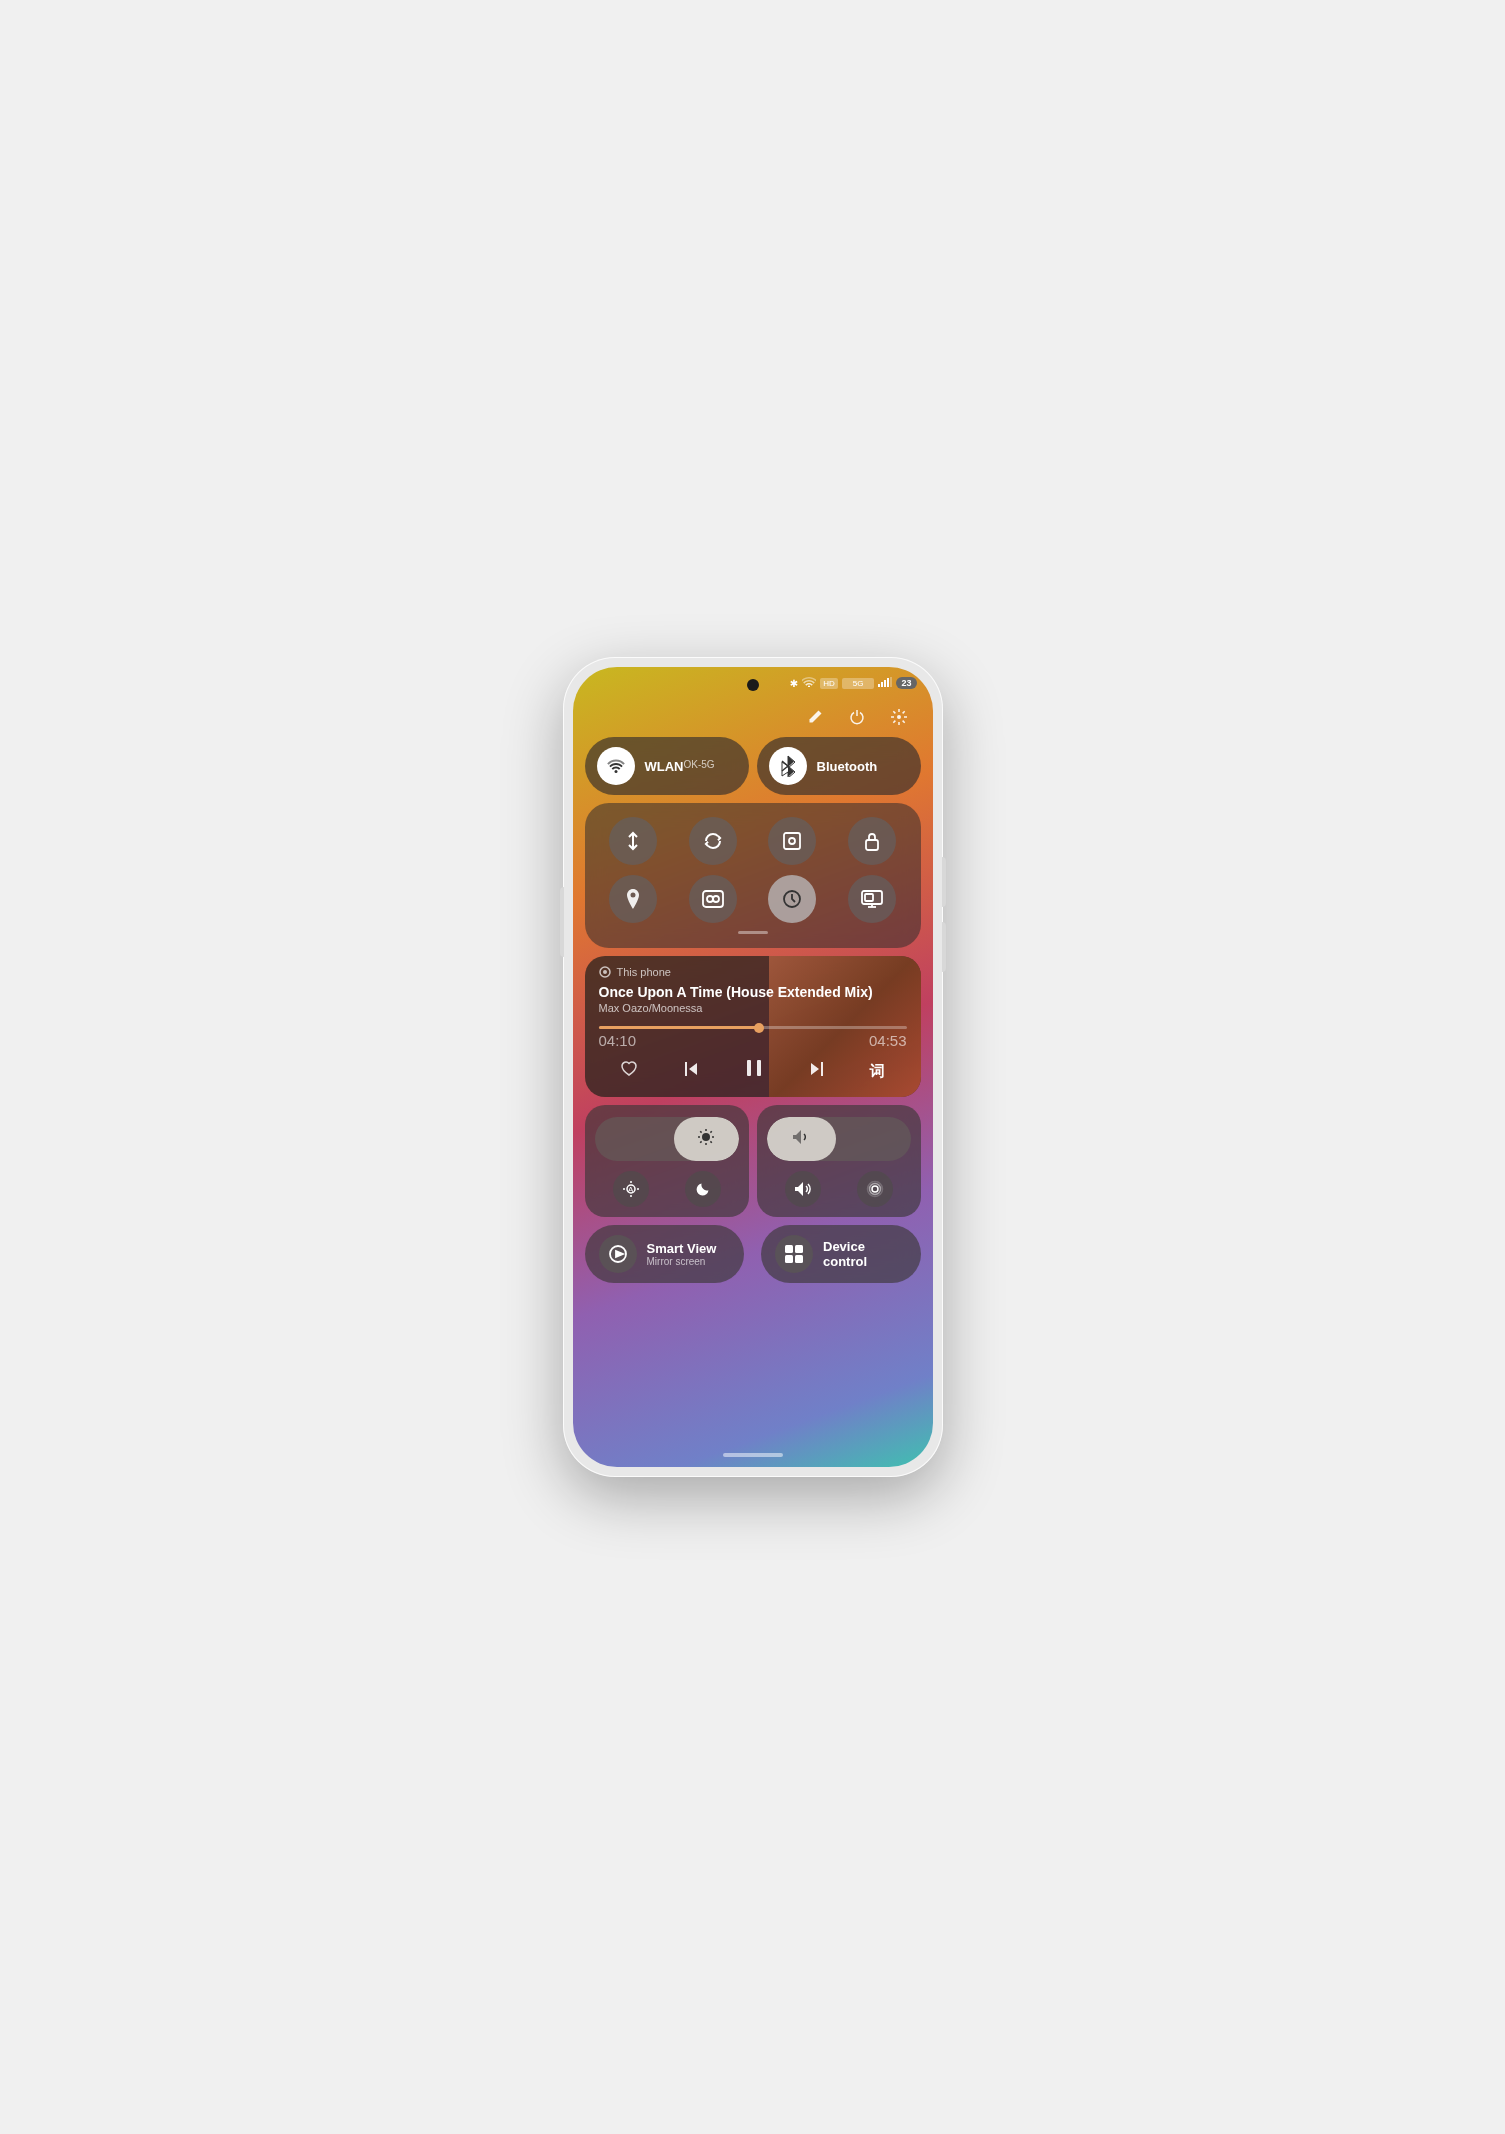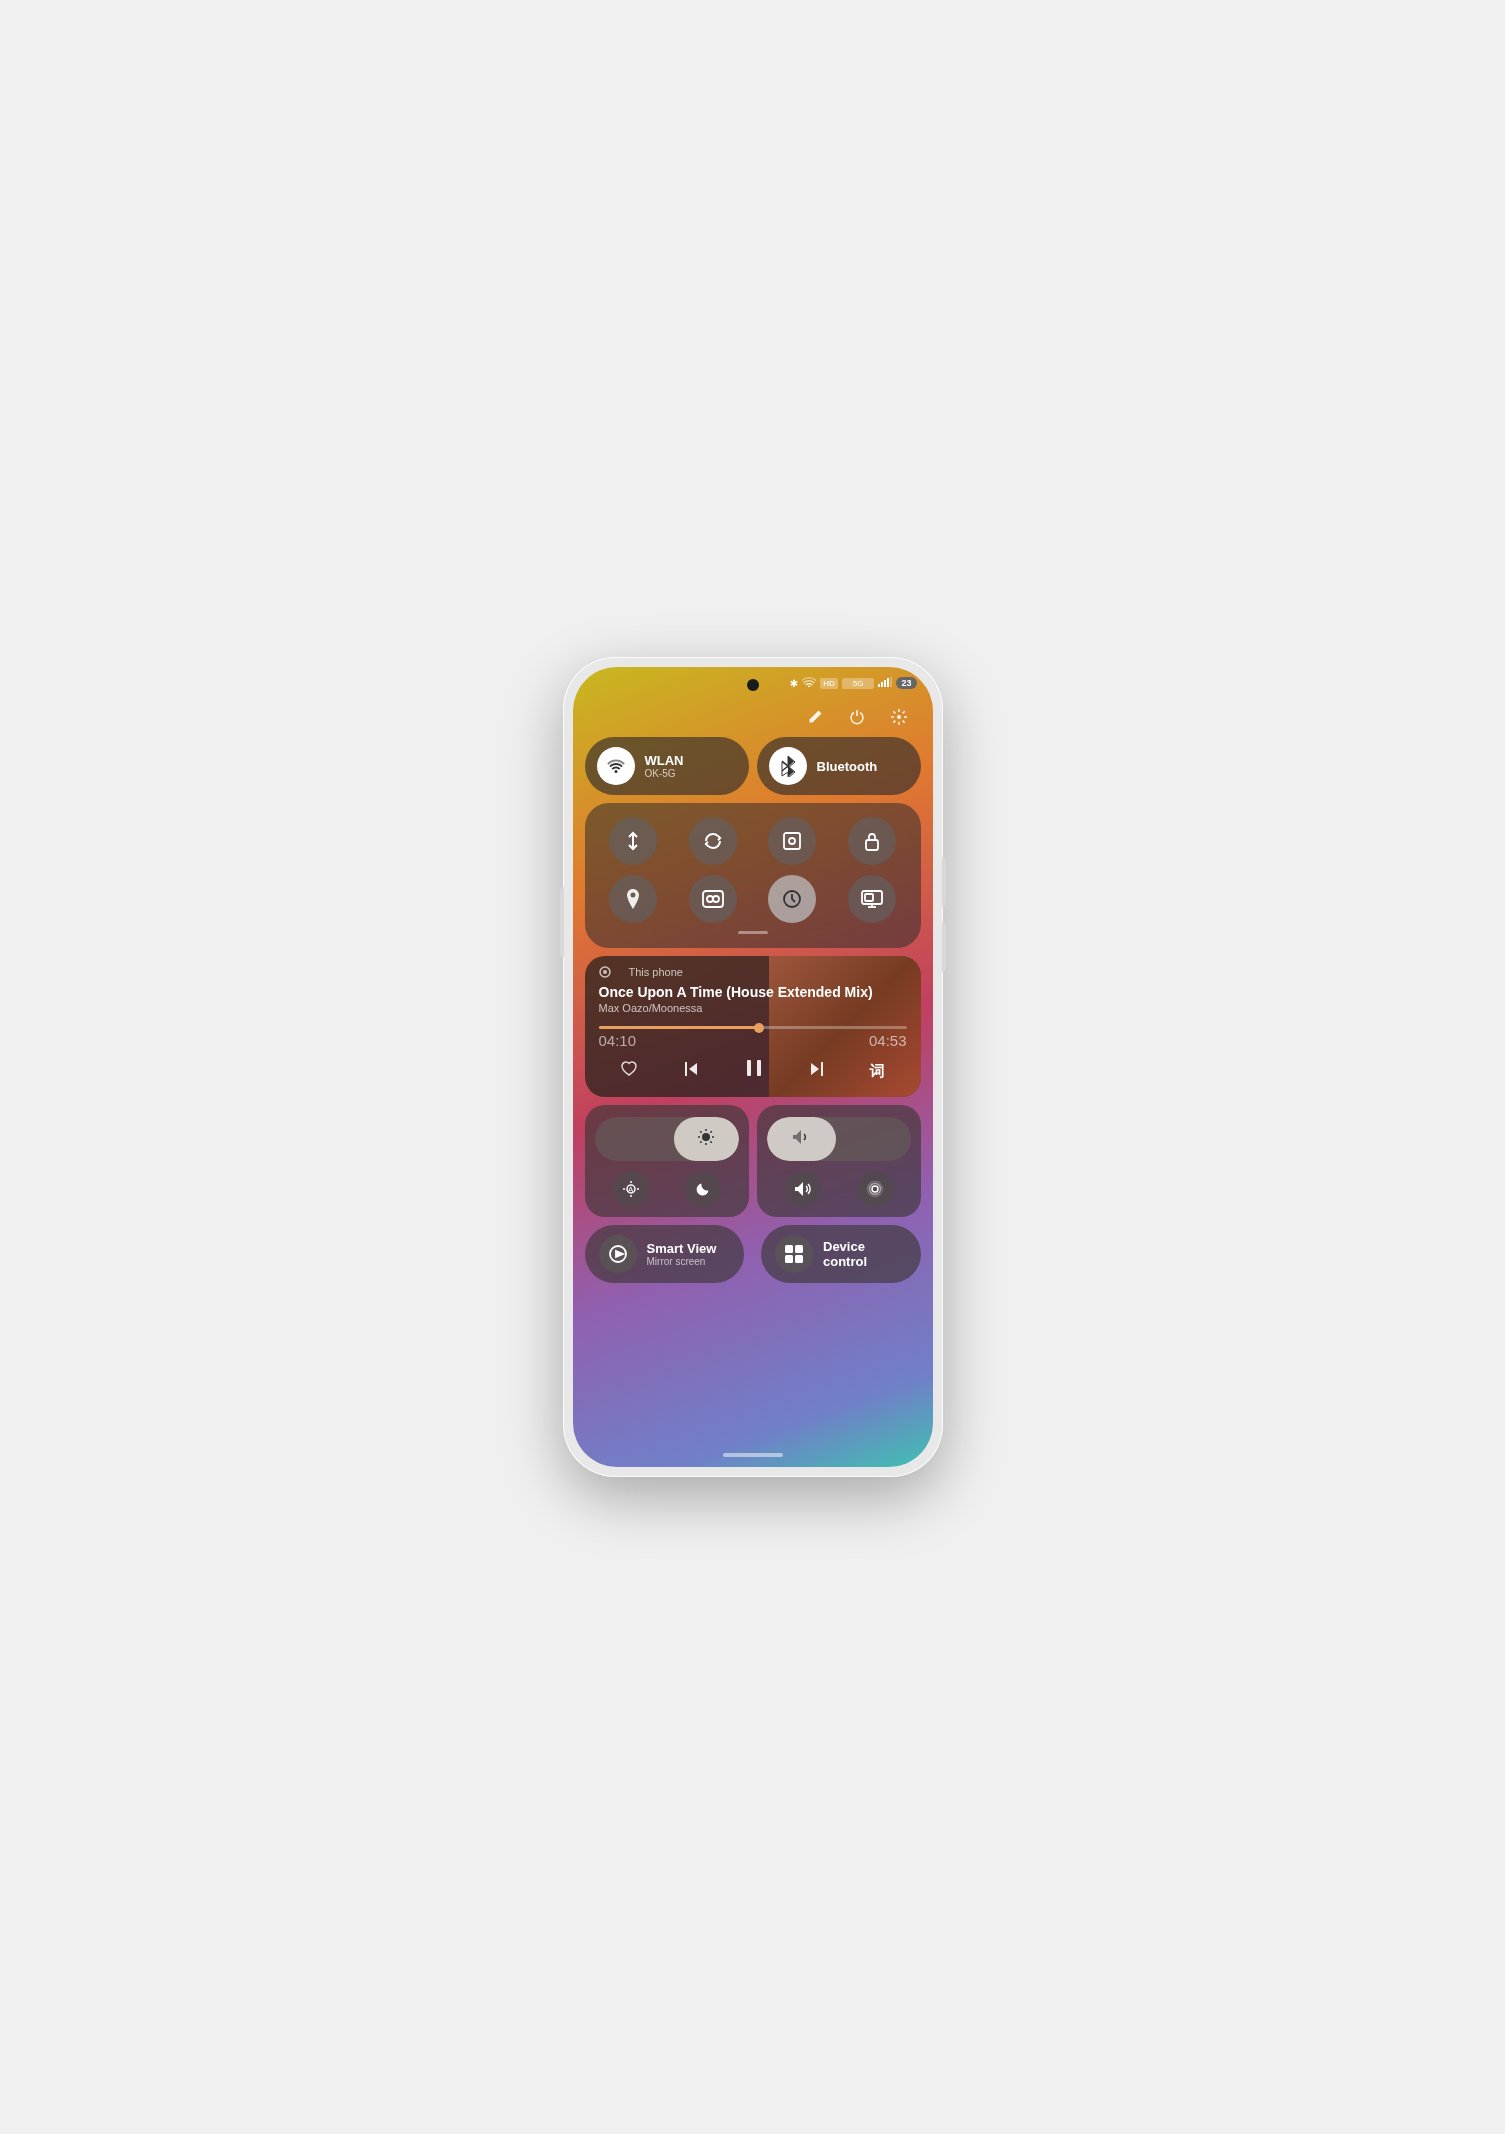--- a/index.html
+++ b/index.html
@@ -126,21 +126,21 @@
       border-radius: 50%;
       display: flex;
       align-items: center;
       justify-content: center;
       font-size: 18px;
       flex-shrink: 0;
     }
 
     .toggle-text {
       display: flex;
-      flex-direction: column;
+      flex-direction: row;
     }
 
     .toggle-label {
       color: white;
       font-size: 13px;
       font-weight: 600;
     }
 
     .toggle-sublabel {
       color: rgba(255,255,255,0.7);
@@ -207,21 +207,21 @@
 
     .media-content {
       position: relative;
       z-index: 2;
       padding: 10px 14px 12px;
     }
 
     .media-source {
       display: flex;
       align-items: center;
-      gap: 18px;
+      gap: 6px;
       color: rgba(255,255,255,0.7);
       font-size: 11px;
       margin-bottom: 6px;
     }
 
     .media-title {
       color: white;
       font-size: 14px;
       font-weight: 700;
       margin-bottom: 2px;

